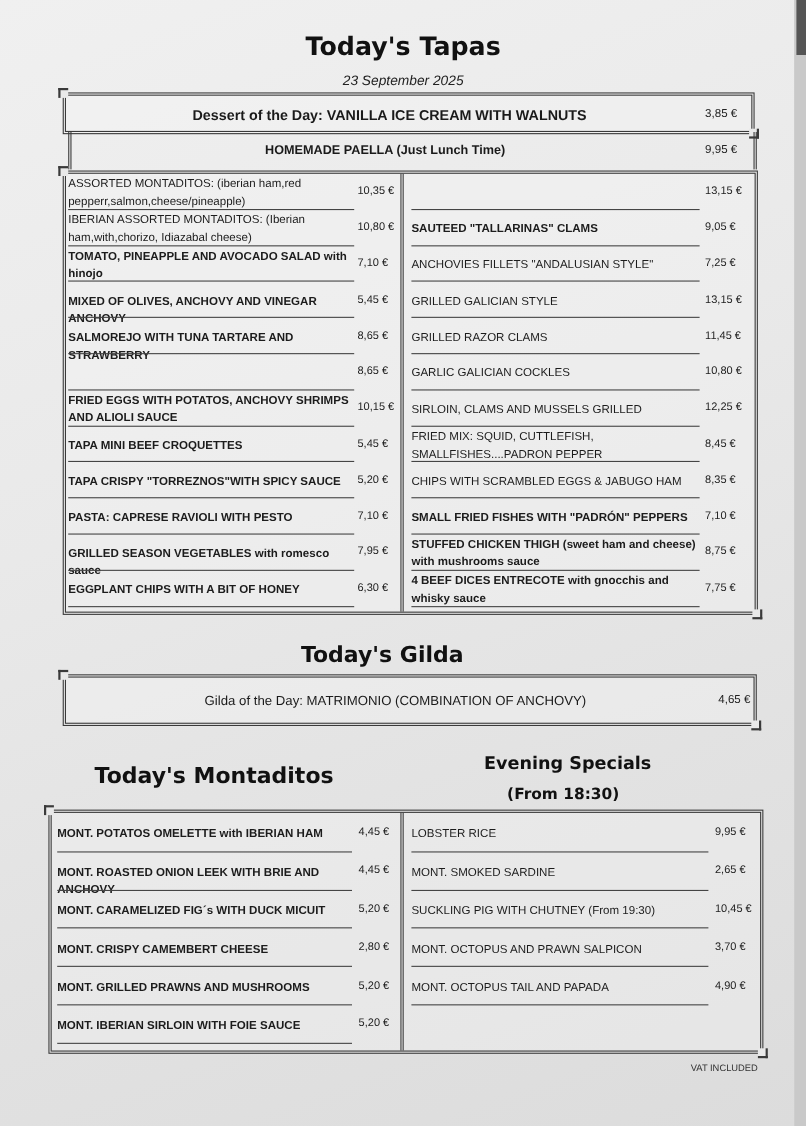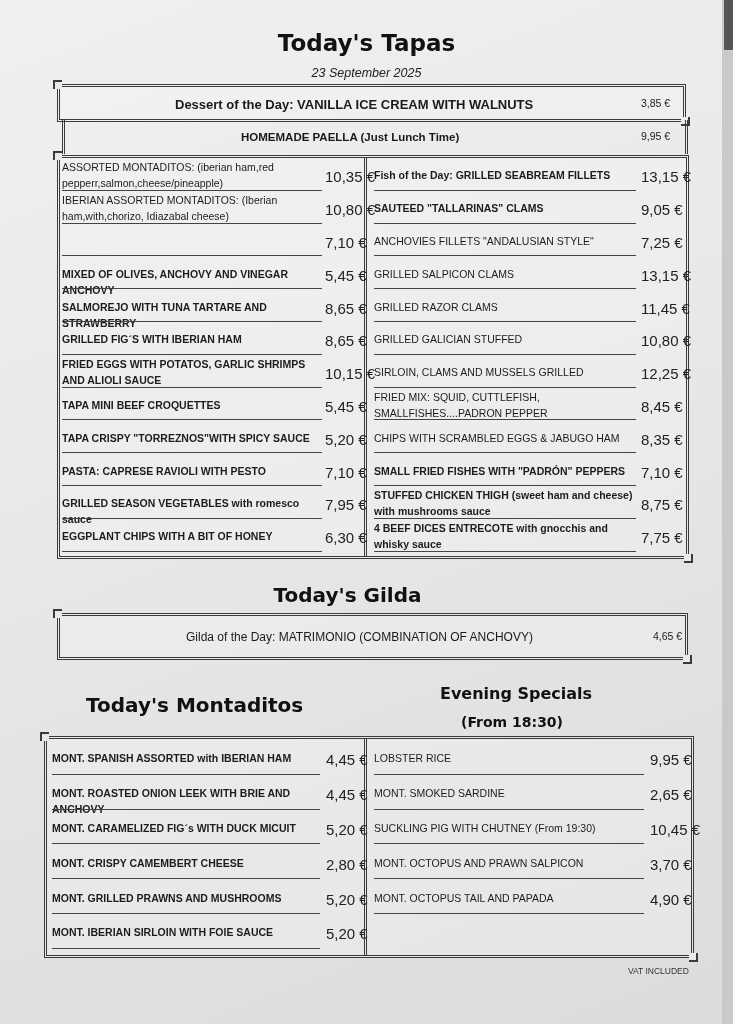--- a/index.html
+++ b/index.html
@@ -13,21 +13,21 @@
   .frame::before,.frame::after{content:"";position:absolute;width:7px;height:7px;border:2px solid #3a3a3a;background:#e9e9e9;}
   .frame::before{left:-7px;top:-7px;border-right:none;border-bottom:none;}
   .frame::after{right:-7px;bottom:-7px;border-left:none;border-top:none;}
   .banner-text{position:absolute;font-weight:bold;font-size:13px;color:#1a1a1a;white-space:nowrap;}
   .price{position:absolute;font-size:10.5px;color:#222;white-space:nowrap;}
   .paella-box{position:absolute;left:62px;top:120px;width:626px;height:34px;border-left:3px double #3a3a3a;border-right:3px double #3a3a3a;box-sizing:border-box;}
   .col{position:absolute;}
   .row{position:absolute;left:0;}
   .row .name{position:absolute;font-size:10.5px;line-height:16px;color:#1c1c1c;}
   .row .name.b{font-weight:bold;}
-  .row .p{position:absolute;font-size:15px;color:#222;white-space:nowrap;}
+  .row .p{position:absolute;font-size:10px;color:#222;white-space:nowrap;}
   .row .rule{position:absolute;height:1px;background:#444;}
   .divider{position:absolute;width:3px;border-left:1px solid #3a3a3a;border-right:1px solid #3a3a3a;box-sizing:border-box;}
   .vat{position:absolute;left:628px;top:966px;font-size:8.5px;color:#333;}
 </style>
 </head>
 <body>
 
 <div class="sheet"></div>
 <div class="edge"></div>
 <div class="edge-dark"></div>
@@ -51,40 +51,40 @@
       <div class="name" style="left: 0px; width: 260px; top: -0.6px;">ASSORTED MONTADITOS: (iberian ham,red pepperr,salmon,cheese/pineapple)</div>
       <div class="p" style="left: 263px; top: 8.4px;">10,35 €</div>
       <div class="rule" style="left: 0px; width: 260px; top: 29.8px;"></div>
     </div>
     <div class="row" style="top: 32.8px; width: 300px; height: 32.8px;">
       <div class="name" style="left: 0px; width: 260px; top: -0.6px;">IBERIAN ASSORTED MONTADITOS: (Iberian ham,with,chorizo, Idiazabal cheese)</div>
       <div class="p" style="left: 263px; top: 8.4px;">10,80 €</div>
       <div class="rule" style="left: 0px; width: 260px; top: 29.8px;"></div>
     </div>
     <div class="row" style="top: 65.6px; width: 300px; height: 32.8px;">
+      <div class="name b" style="left: 0px; width: 260px; top: -0.6px;">TOMATO, PINEAPPLE AND AVOCADO SALAD with hinojo</div>
       <div class="p" style="left: 263px; top: 8.4px;">7,10 €</div>
       <div class="rule" style="left: 0px; width: 260px; top: 29.8px;"></div>
     </div>
     <div class="row" style="top: 98.4px; width: 300px; height: 32.8px;">
       <div class="name b" style="left: 0px; width: 260px; top: 7.4px;">MIXED OF OLIVES, ANCHOVY AND VINEGAR ANCHOVY</div>
       <div class="p" style="left: 263px; top: 8.4px;">5,45 €</div>
       <div class="rule" style="left: 0px; width: 260px; top: 29.8px;"></div>
     </div>
     <div class="row" style="top: 131.2px; width: 300px; height: 32.8px;">
       <div class="name b" style="left: 0px; width: 260px; top: 7.4px;">SALMOREJO WITH TUNA TARTARE AND STRAWBERRY</div>
       <div class="p" style="left: 263px; top: 8.4px;">8,65 €</div>
       <div class="rule" style="left: 0px; width: 260px; top: 29.8px;"></div>
     </div>
     <div class="row" style="top: 164px; width: 300px; height: 32.8px;">
-      <div class="name b" style="left: 0px; width: 260px; top: 7.4px;">GRILLED FIG´S  WITH IBERIAN HAM</div>
       <div class="p" style="left: 263px; top: 8.4px;">8,65 €</div>
       <div class="rule" style="left: 0px; width: 260px; top: 29.8px;"></div>
     </div>
     <div class="row" style="top: 196.8px; width: 300px; height: 32.8px;">
-      <div class="name b" style="left: 0px; width: 260px; top: -0.6px;">FRIED EGGS WITH POTATOS, GARLIC SHRIMPS AND ALIOLI SAUCE</div>
+      <div class="name b" style="left: 0px; width: 260px; top: -0.6px;">FRIED EGGS WITH POTATOS, ANCHOVY SHRIMPS AND ALIOLI SAUCE</div>
       <div class="p" style="left: 263px; top: 8.4px;">10,15 €</div>
       <div class="rule" style="left: 0px; width: 260px; top: 29.8px;"></div>
     </div>
     <div class="row" style="top: 229.6px; width: 300px; height: 32.8px;">
       <div class="name b" style="left: 0px; width: 260px; top: 7.4px;">TAPA MINI BEEF CROQUETTES</div>
       <div class="p" style="left: 263px; top: 8.4px;">5,45 €</div>
       <div class="rule" style="left: 0px; width: 260px; top: 29.8px;"></div>
     </div>
     <div class="row" style="top: 262.4px; width: 300px; height: 32.8px;">
       <div class="name b" style="left: 0px; width: 260px; top: 7.4px;">TAPA CRISPY "TORREZNOS"WITH SPICY SAUCE</div>
@@ -102,46 +102,45 @@
       <div class="rule" style="left: 0px; width: 260px; top: 29.8px;"></div>
     </div>
     <div class="row" style="top: 360.8px; width: 300px; height: 32.8px;">
       <div class="name b" style="left: 0px; width: 260px; top: 7.4px;">EGGPLANT CHIPS WITH A BIT OF HONEY</div>
       <div class="p" style="left: 263px; top: 8.4px;">6,30 €</div>
       <div class="rule" style="left: 0px; width: 260px; top: 29.8px;"></div>
     </div>
   </div>
 <div class="col" id="tapas-right" style="left:374px;top:160px;width:310px;">
     <div class="row" style="top: 0px; width: 310px; height: 32.8px;">
-      <div class="name b" style="left: 0px; width: 264px; top: 7.4px;">Fish of the Day: GRILLED SEABREAM FILLETS</div>
       <div class="p" style="left: 267px; top: 8.4px;">13,15 €</div>
       <div class="rule" style="left: 0px; width: 262px; top: 29.8px;"></div>
     </div>
     <div class="row" style="top: 32.8px; width: 310px; height: 32.8px;">
       <div class="name b" style="left: 0px; width: 264px; top: 7.4px;">SAUTEED "TALLARINAS" CLAMS</div>
       <div class="p" style="left: 267px; top: 8.4px;">9,05 €</div>
       <div class="rule" style="left: 0px; width: 262px; top: 29.8px;"></div>
     </div>
     <div class="row" style="top: 65.6px; width: 310px; height: 32.8px;">
       <div class="name" style="left: 0px; width: 264px; top: 7.4px;">ANCHOVIES FILLETS "ANDALUSIAN STYLE"</div>
       <div class="p" style="left: 267px; top: 8.4px;">7,25 €</div>
       <div class="rule" style="left: 0px; width: 262px; top: 29.8px;"></div>
     </div>
     <div class="row" style="top: 98.4px; width: 310px; height: 32.8px;">
-      <div class="name" style="left: 0px; width: 264px; top: 7.4px;">GRILLED  SALPICON CLAMS</div>
+      <div class="name" style="left: 0px; width: 264px; top: 7.4px;">GRILLED  GALICIAN STYLE</div>
       <div class="p" style="left: 267px; top: 8.4px;">13,15 €</div>
       <div class="rule" style="left: 0px; width: 262px; top: 29.8px;"></div>
     </div>
     <div class="row" style="top: 131.2px; width: 310px; height: 32.8px;">
       <div class="name" style="left: 0px; width: 264px; top: 7.4px;">GRILLED RAZOR CLAMS</div>
       <div class="p" style="left: 267px; top: 8.4px;">11,45 €</div>
       <div class="rule" style="left: 0px; width: 262px; top: 29.8px;"></div>
     </div>
     <div class="row" style="top: 164px; width: 310px; height: 32.8px;">
-      <div class="name" style="left: 0px; width: 264px; top: 7.4px;">GRILLED GALICIAN STUFFED</div>
+      <div class="name" style="left: 0px; width: 264px; top: 7.4px;">GARLIC GALICIAN COCKLES</div>
       <div class="p" style="left: 267px; top: 8.4px;">10,80 €</div>
       <div class="rule" style="left: 0px; width: 262px; top: 29.8px;"></div>
     </div>
     <div class="row" style="top: 196.8px; width: 310px; height: 32.8px;">
       <div class="name" style="left: 0px; width: 264px; top: 7.4px;">SIRLOIN, CLAMS AND MUSSELS GRILLED</div>
       <div class="p" style="left: 267px; top: 8.4px;">12,25 €</div>
       <div class="rule" style="left: 0px; width: 262px; top: 29.8px;"></div>
     </div>
     <div class="row" style="top: 229.6px; width: 310px; height: 32.8px;">
       <div class="name" style="left: 0px; width: 264px; top: -0.6px;">FRIED MIX: SQUID, CUTTLEFISH, SMALLFISHES....PADRON PEPPER</div>
@@ -177,21 +176,21 @@
 
 <div class="h1" style="left:86px;top:693px;font-size:20px;">Today's Montaditos</div>
 <div class="h1" style="left:440px;top:684px;font-size:16px;">Evening Specials</div>
 <div class="h1" style="left:461px;top:714px;font-size:14px;">(From 18:30)</div>
 
 <div class="frame" style="left:44px;top:736px;width:650px;height:222px;"></div>
 <div class="divider" style="left:364px;top:739px;height:216px;"></div>
 
 <div class="col" id="mont-col" style="left:52px;top:742px;width:310px;">
     <div class="row" style="top: 0px; width: 310px; height: 34.8px;">
-      <div class="name b" style="left: 0px; width: 262px; top: 8.4px;">MONT. SPANISH ASSORTED with IBERIAN HAM</div>
+      <div class="name b" style="left: 0px; width: 262px; top: 8.4px;">MONT. POTATOS OMELETTE with IBERIAN HAM</div>
       <div class="p" style="left: 274px; top: 9.4px;">4,45 €</div>
       <div class="rule" style="left: 0px; width: 268px; top: 31.8px;"></div>
     </div>
     <div class="row" style="top: 34.8px; width: 310px; height: 34.8px;">
       <div class="name b" style="left: 0px; width: 262px; top: 8.4px;">MONT. ROASTED ONION LEEK WITH BRIE AND ANCHOVY</div>
       <div class="p" style="left: 274px; top: 9.4px;">4,45 €</div>
       <div class="rule" style="left: 0px; width: 268px; top: 31.8px;"></div>
     </div>
     <div class="row" style="top: 69.6px; width: 310px; height: 34.8px;">
       <div class="name b" style="left: 0px; width: 262px; top: 8.4px;">MONT. CARAMELIZED FIG´s WITH DUCK MICUIT</div>

